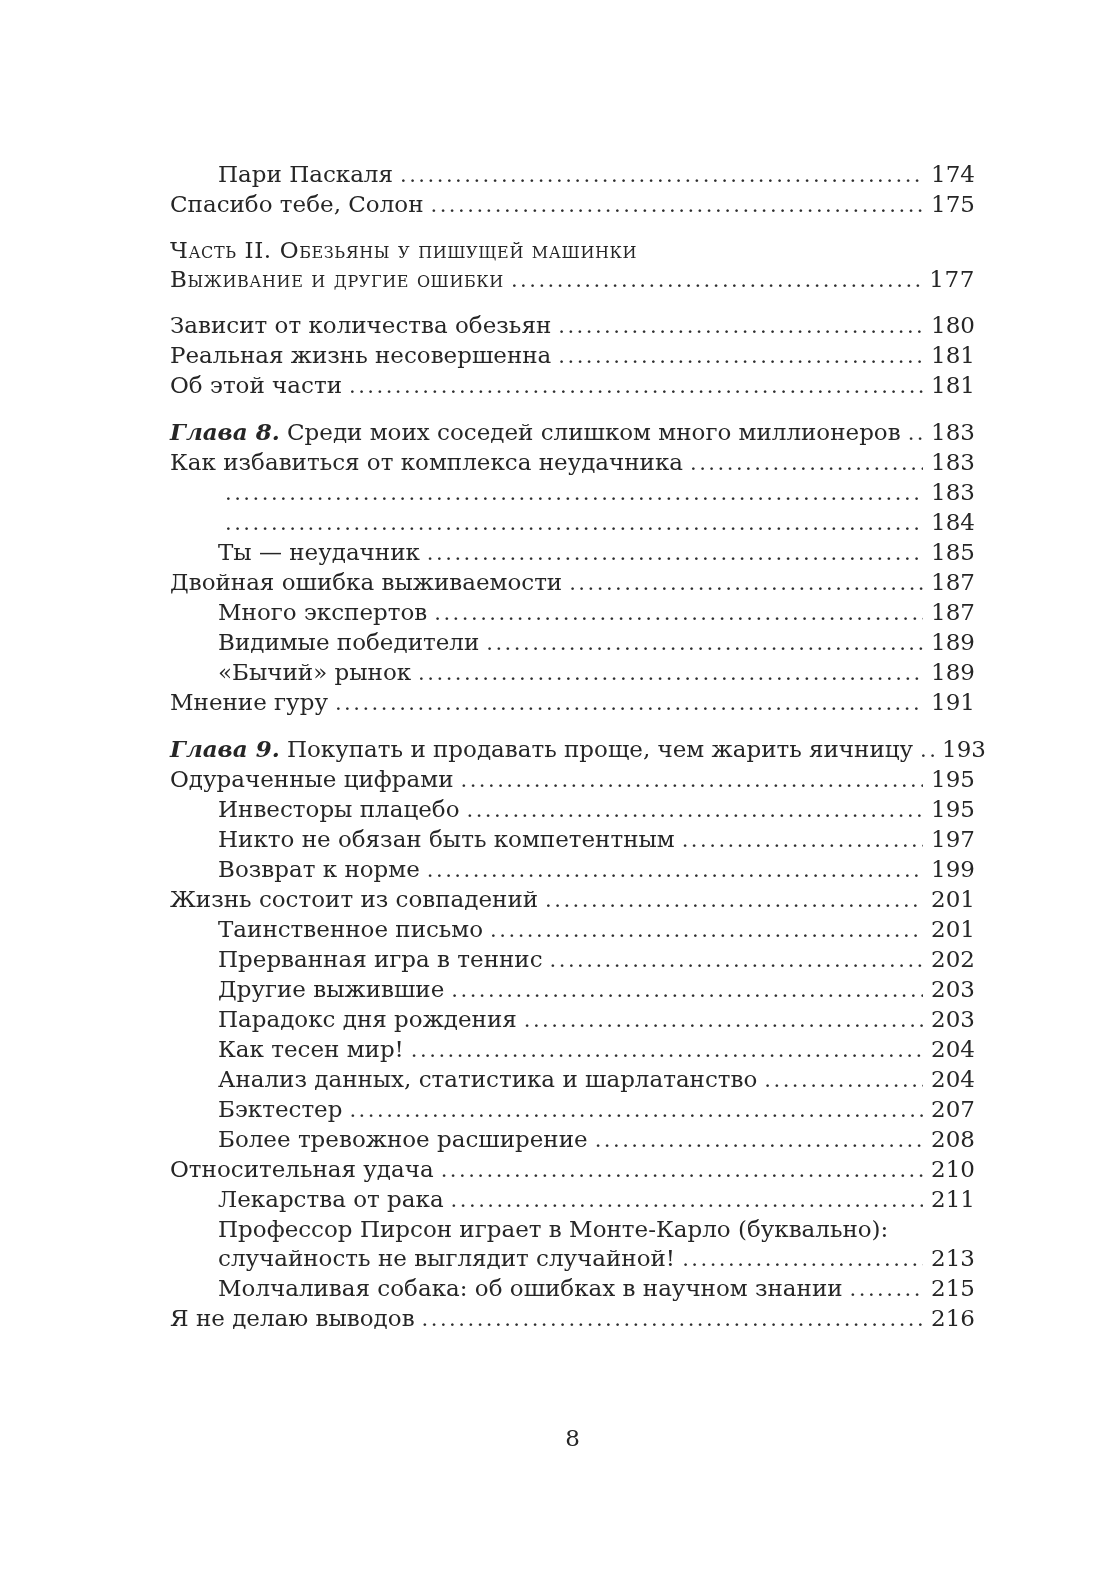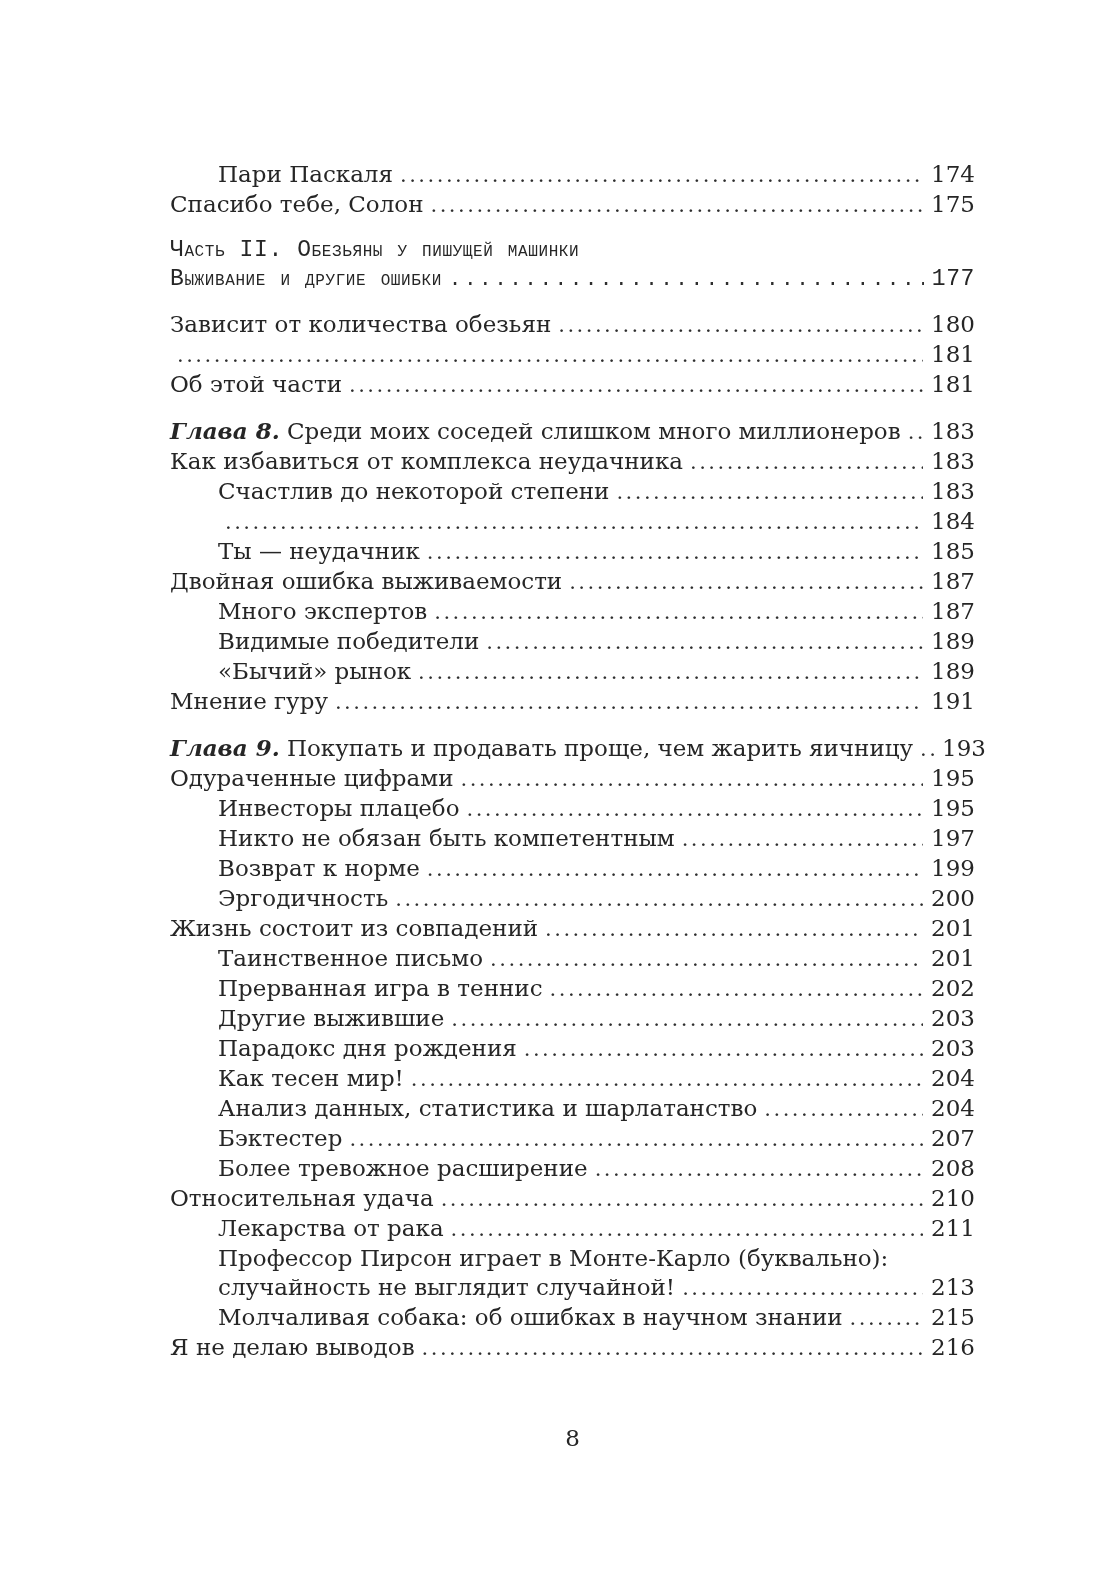--- a/index.html
+++ b/index.html
@@ -26,21 +26,20 @@
     align-items: baseline;
     font-size: 23px;
     line-height: 29px;
     white-space: nowrap;
   }
   .toc-row .title { flex: 0 1 auto; }
   .lvl2 { padding-left: 48px; }
   .caps {
     font-variant: small-caps;
     letter-spacing: 0.6px;
-    font-family: Liberation Mono, monospace;
   }
   .chapter-prefix {
     font-style: italic;
     font-weight: bold;
   }
   .dots {
     flex: 1 1 auto;
     min-width: 14px;
     overflow: hidden;
     white-space: nowrap;
@@ -91,41 +90,41 @@
         <span class="dots"></span>
         <span class="pagenum">177</span>
       </div>
       <div class="toc-gap"></div>
       <div class="toc-row">
         <span class="title">Зависит от количества обезьян</span>
         <span class="dots"></span>
         <span class="pagenum">180</span>
       </div>
       <div class="toc-row">
+        <span class="title">Реальная жизнь несовершенна</span>
         <span class="dots"></span>
         <span class="pagenum">181</span>
       </div>
       <div class="toc-row">
         <span class="title">Об этой части</span>
         <span class="dots"></span>
         <span class="pagenum">181</span>
       </div>
       <div class="toc-gap"></div>
       <div class="toc-row">
         <span class="title"><em class="chapter-prefix">Глава 8.</em> <span>Среди моих соседей слишком много миллионеров</span></span>
         <span class="dots"></span>
         <span class="pagenum">183</span>
       </div>
       <div class="toc-row">
         <span class="title">Как избавиться от комплекса неудачника</span>
         <span class="dots"></span>
         <span class="pagenum">183</span>
       </div>
       <div class="toc-row lvl2">
-        <span class="title">Счастлив до некоторой степени</span>
         <span class="dots"></span>
         <span class="pagenum">183</span>
       </div>
       <div class="toc-row lvl2">
         <span class="dots"></span>
         <span class="pagenum">184</span>
       </div>
       <div class="toc-row lvl2">
         <span class="title">Ты — неудачник</span>
         <span class="dots"></span>
@@ -174,25 +173,20 @@
       </div>
       <div class="toc-row lvl2">
         <span class="title">Никто не обязан быть компетентным</span>
         <span class="dots"></span>
         <span class="pagenum">197</span>
       </div>
       <div class="toc-row lvl2">
         <span class="title">Возврат к норме</span>
         <span class="dots"></span>
         <span class="pagenum">199</span>
-      </div>
-      <div class="toc-row lvl2">
-        <span class="title">Эргодичность</span>
-        <span class="dots"></span>
-        <span class="pagenum">200</span>
       </div>
       <div class="toc-row">
         <span class="title">Жизнь состоит из совпадений</span>
         <span class="dots"></span>
         <span class="pagenum">201</span>
       </div>
       <div class="toc-row lvl2">
         <span class="title">Таинственное письмо</span>
         <span class="dots"></span>
         <span class="pagenum">201</span>

